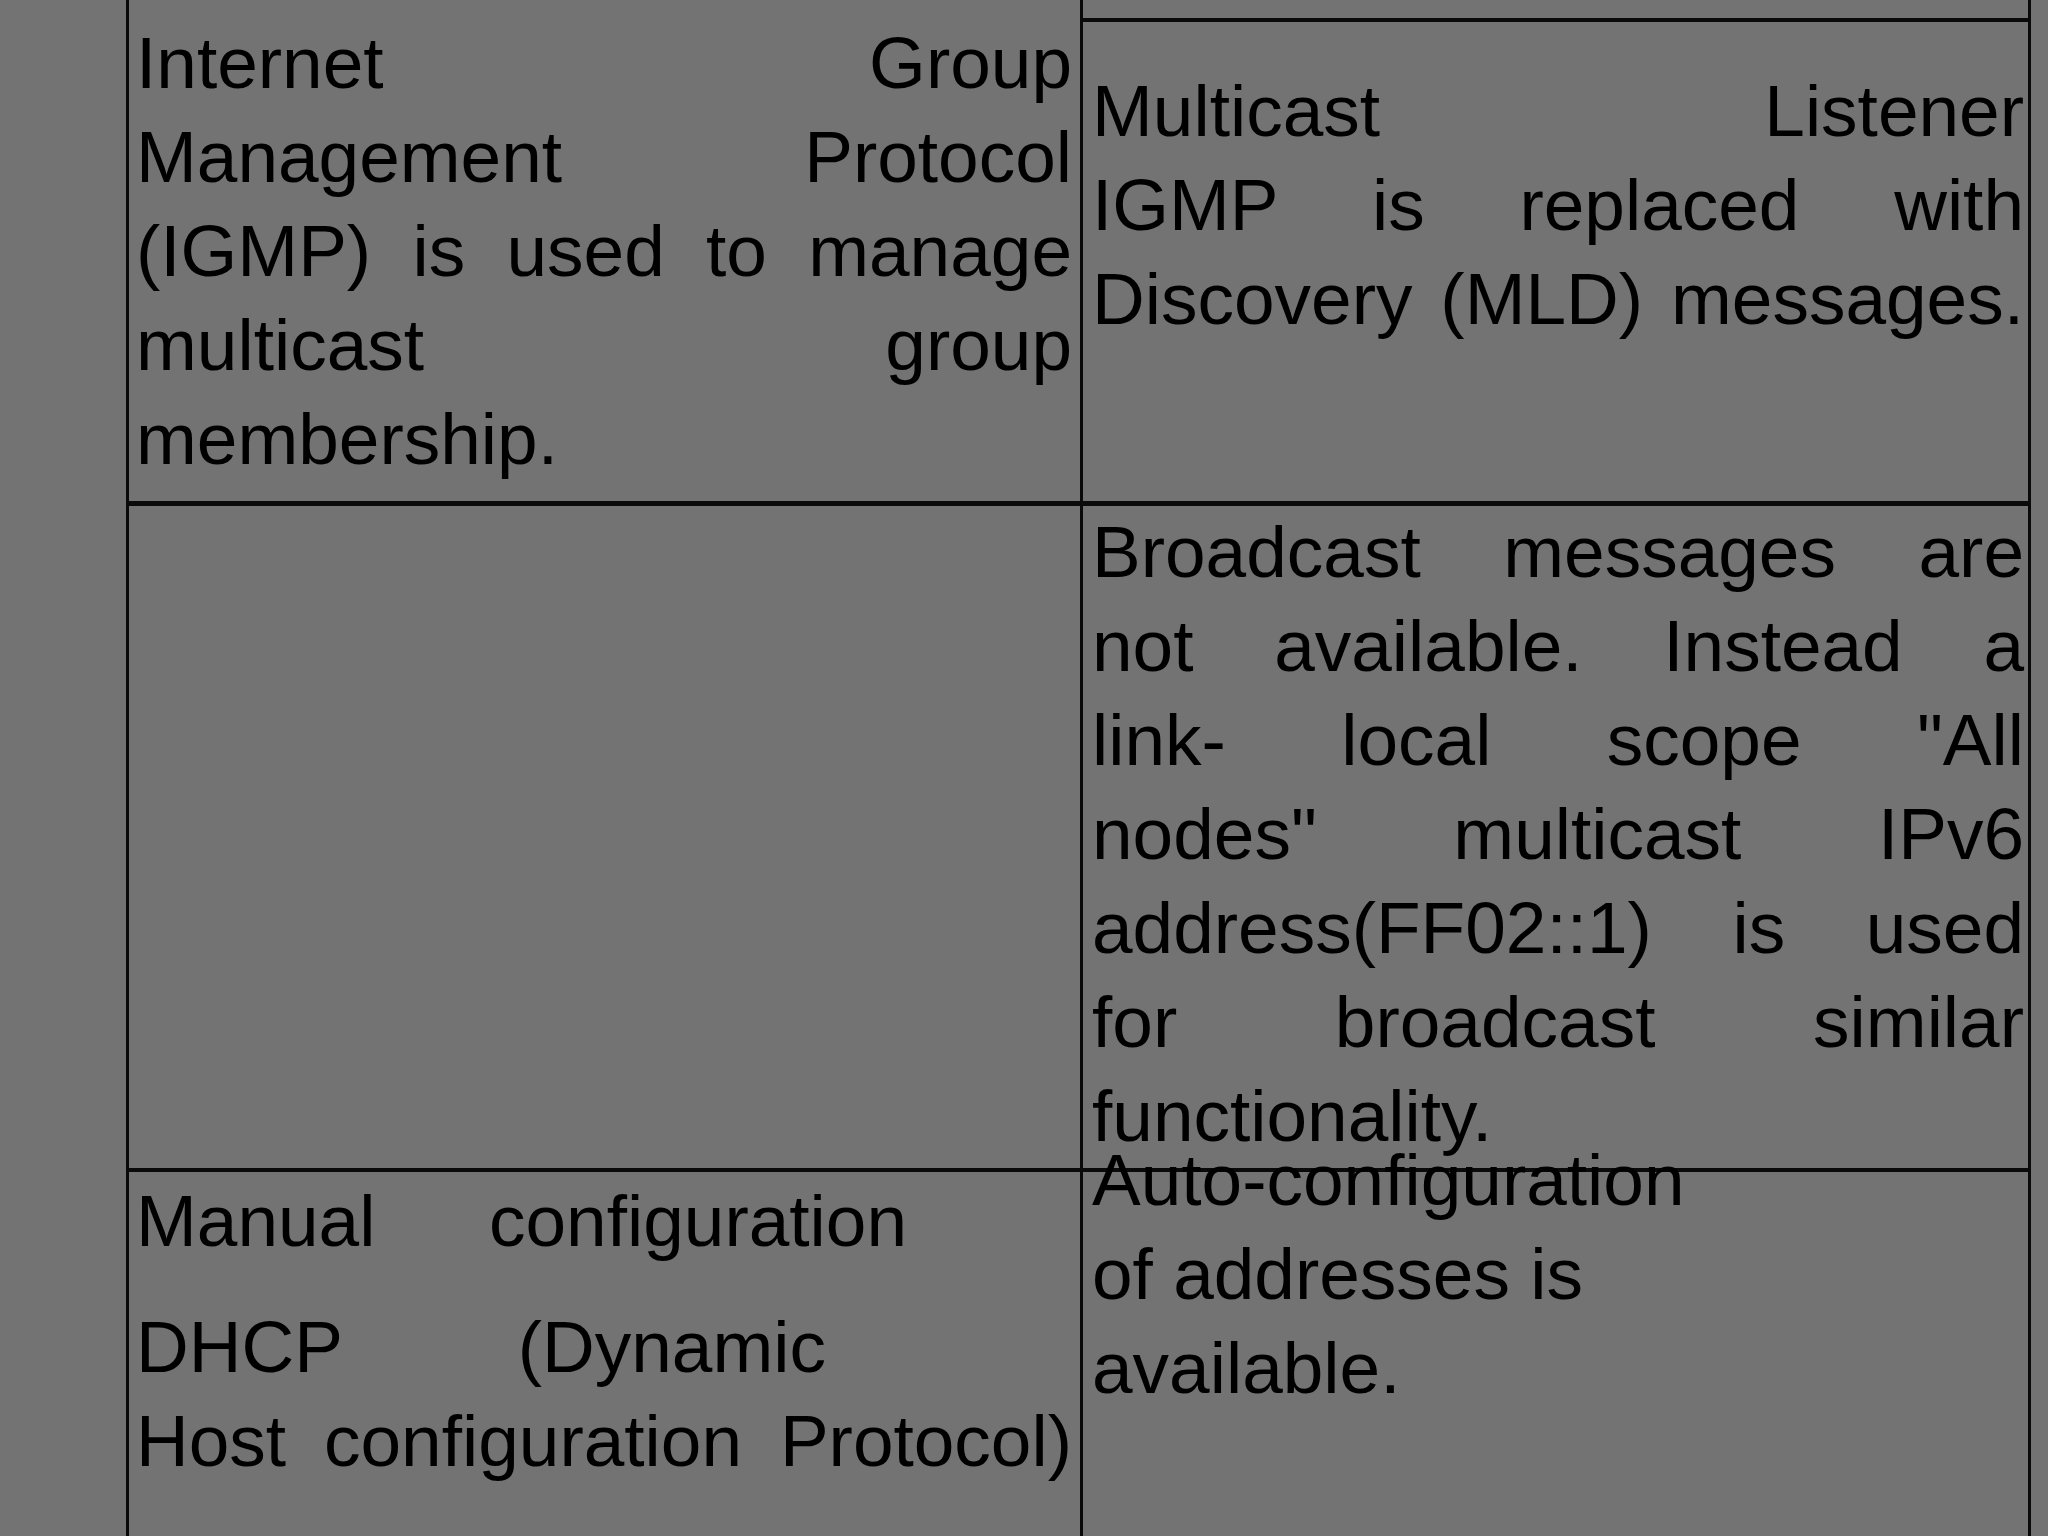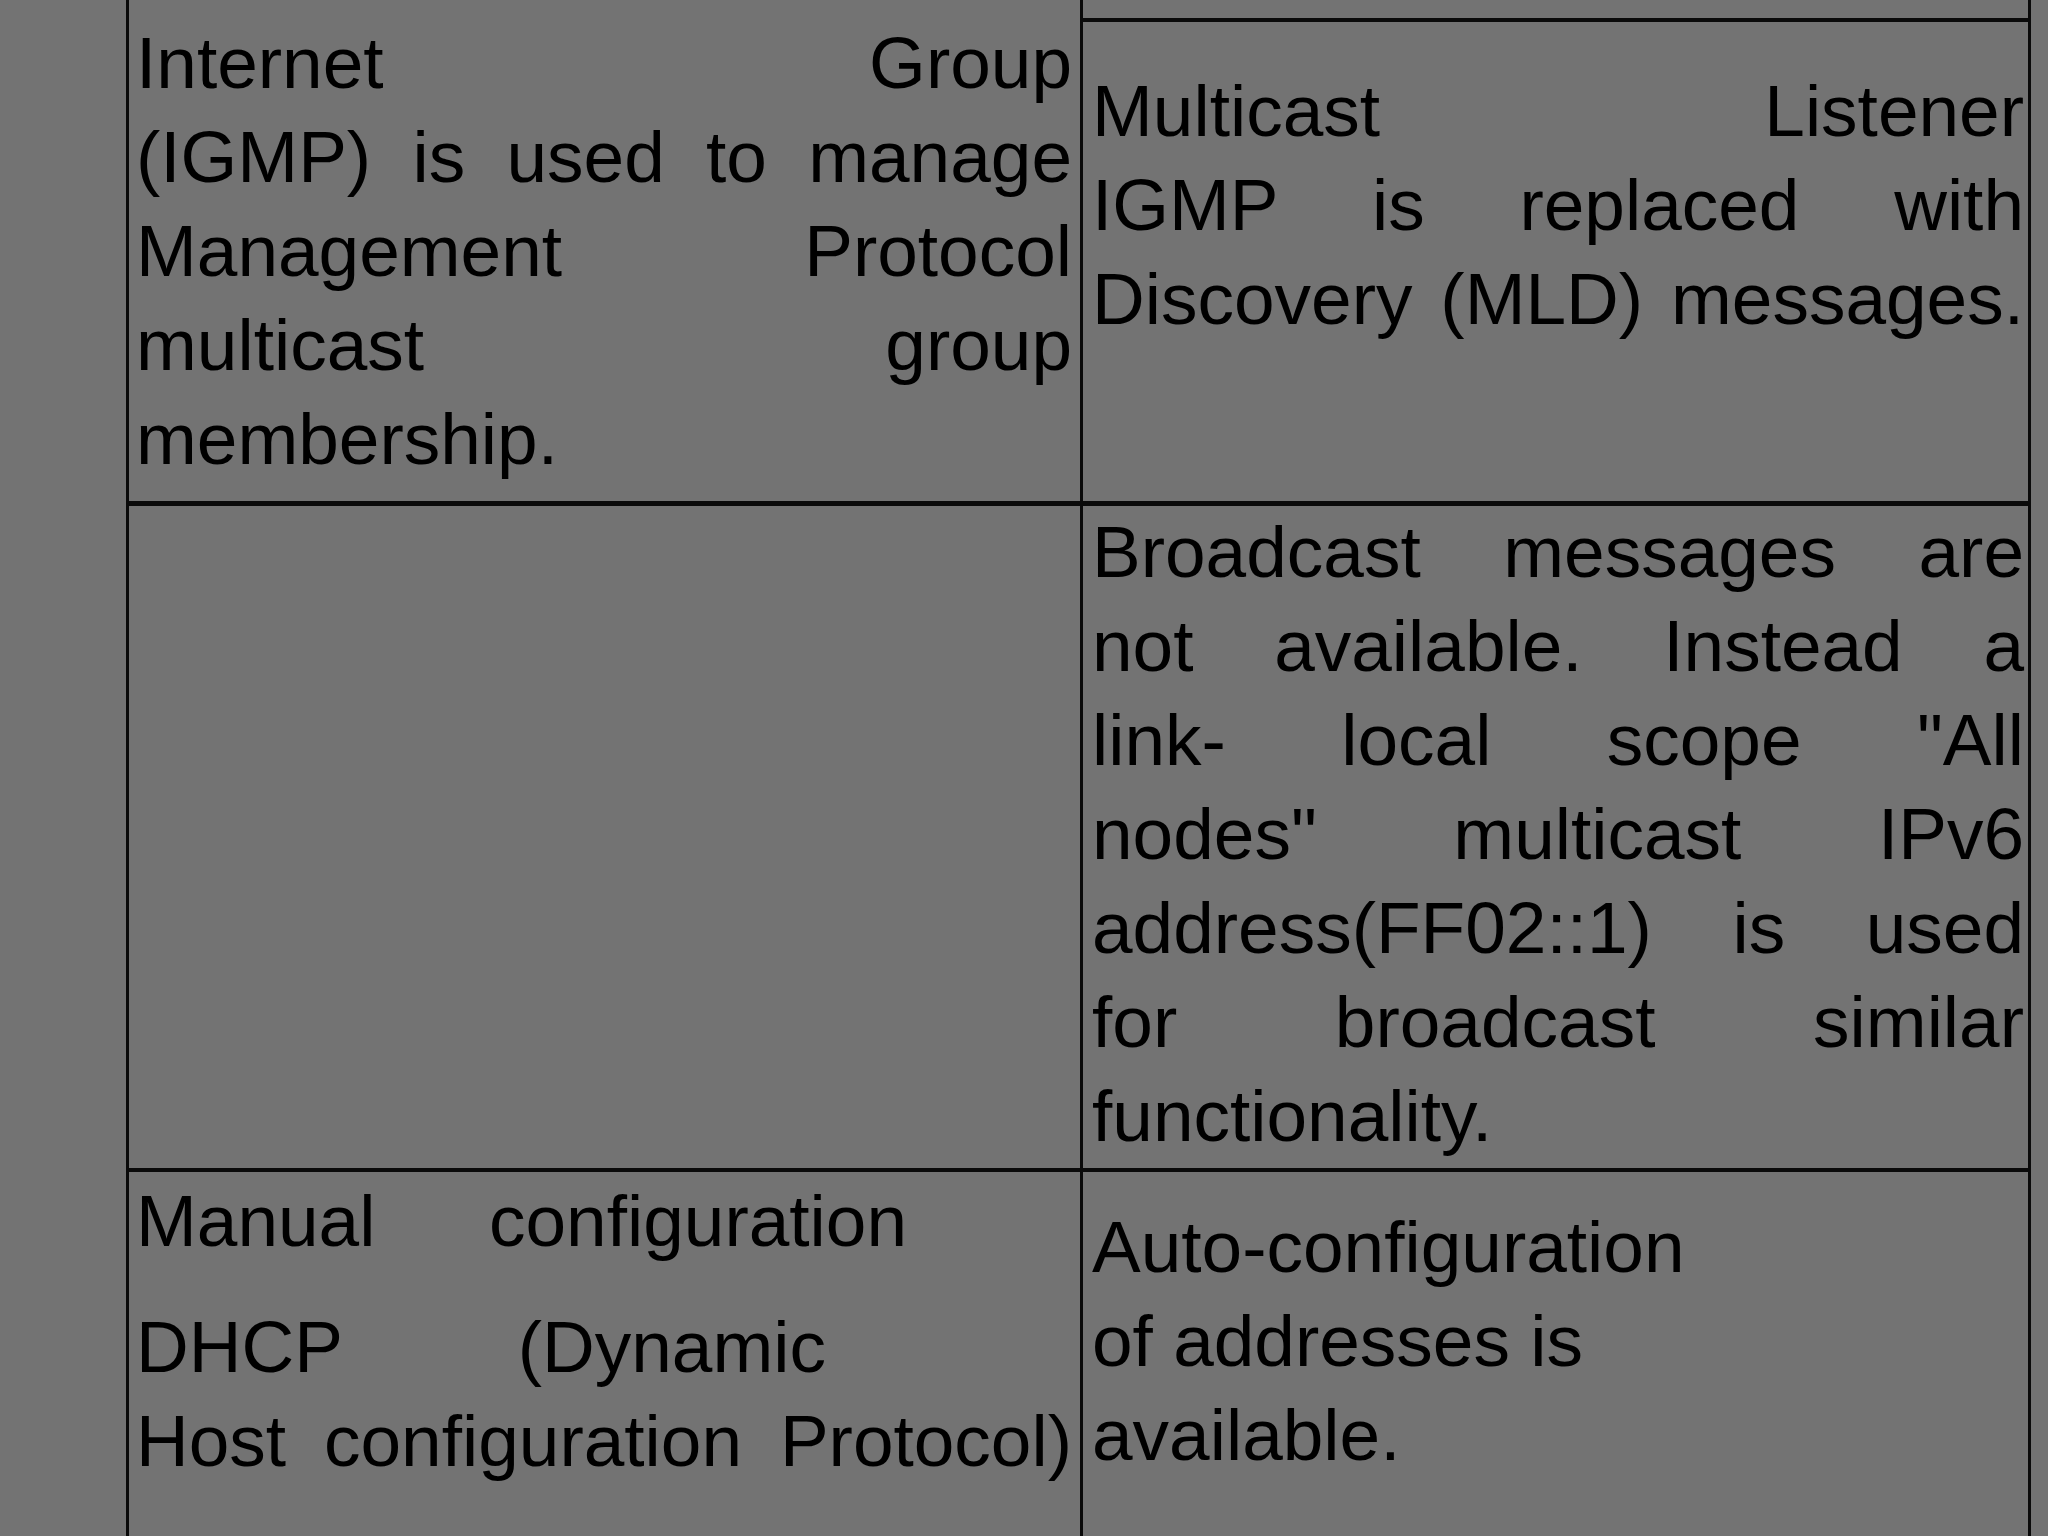--- a/index.html
+++ b/index.html
@@ -33,38 +33,38 @@
   .j  { text-align: justify; text-align-last: justify; text-justify: inter-word; }
   .w750 { width: 750px; }
   .w771 { width: 771px; }
   .w690 { width: 690px; margin-top: 32px; }
 
   #cell-a1 { left: 136px;  top: 16px;   width: 936px; }
   #cell-b1 { left: 1092px; top: 64px;   width: 932px; }
   #cell-a2 { left: 136px;  top: 742px;  width: 936px; }
   #cell-b2 { left: 1092px; top: 505px;  width: 932px; }
   #cell-a3 { left: 136px;  top: 1174px; width: 936px; }
-  #cell-b3 { left: 1092px; top: 1200px; width: 932px; }
+  #cell-b3 { left: 1092px; top: 1133px; width: 932px; }
 </style>
 </head>
 <body>
 
 <div id="page">
 
   <div class="vline" id="v-left"></div>
   <div class="vline" id="v-mid"></div>
   <div class="vline" id="v-right"></div>
   <div class="hline" id="h-b1top"></div>
   <div class="hline" id="h-row12"></div>
   <div class="hline" id="h-row23"></div>
 
   <div class="cell" id="cell-a1">
     <div class="ln j">Internet Group</div>
+    <div class="ln j">Management Protocol</div>
     <div class="ln j">(IGMP) is used to manage</div>
-    <div class="ln j">Management Protocol</div>
     <div class="ln j">multicast group</div>
     <div class="ln">membership.</div>
   </div>
 
   <div class="cell" id="cell-b1">
     <div class="ln j">Multicast Listener</div>
     <div class="ln j">IGMP is replaced with</div>
     <div class="ln j">Discovery (MLD) messages.</div>
   </div>
 

